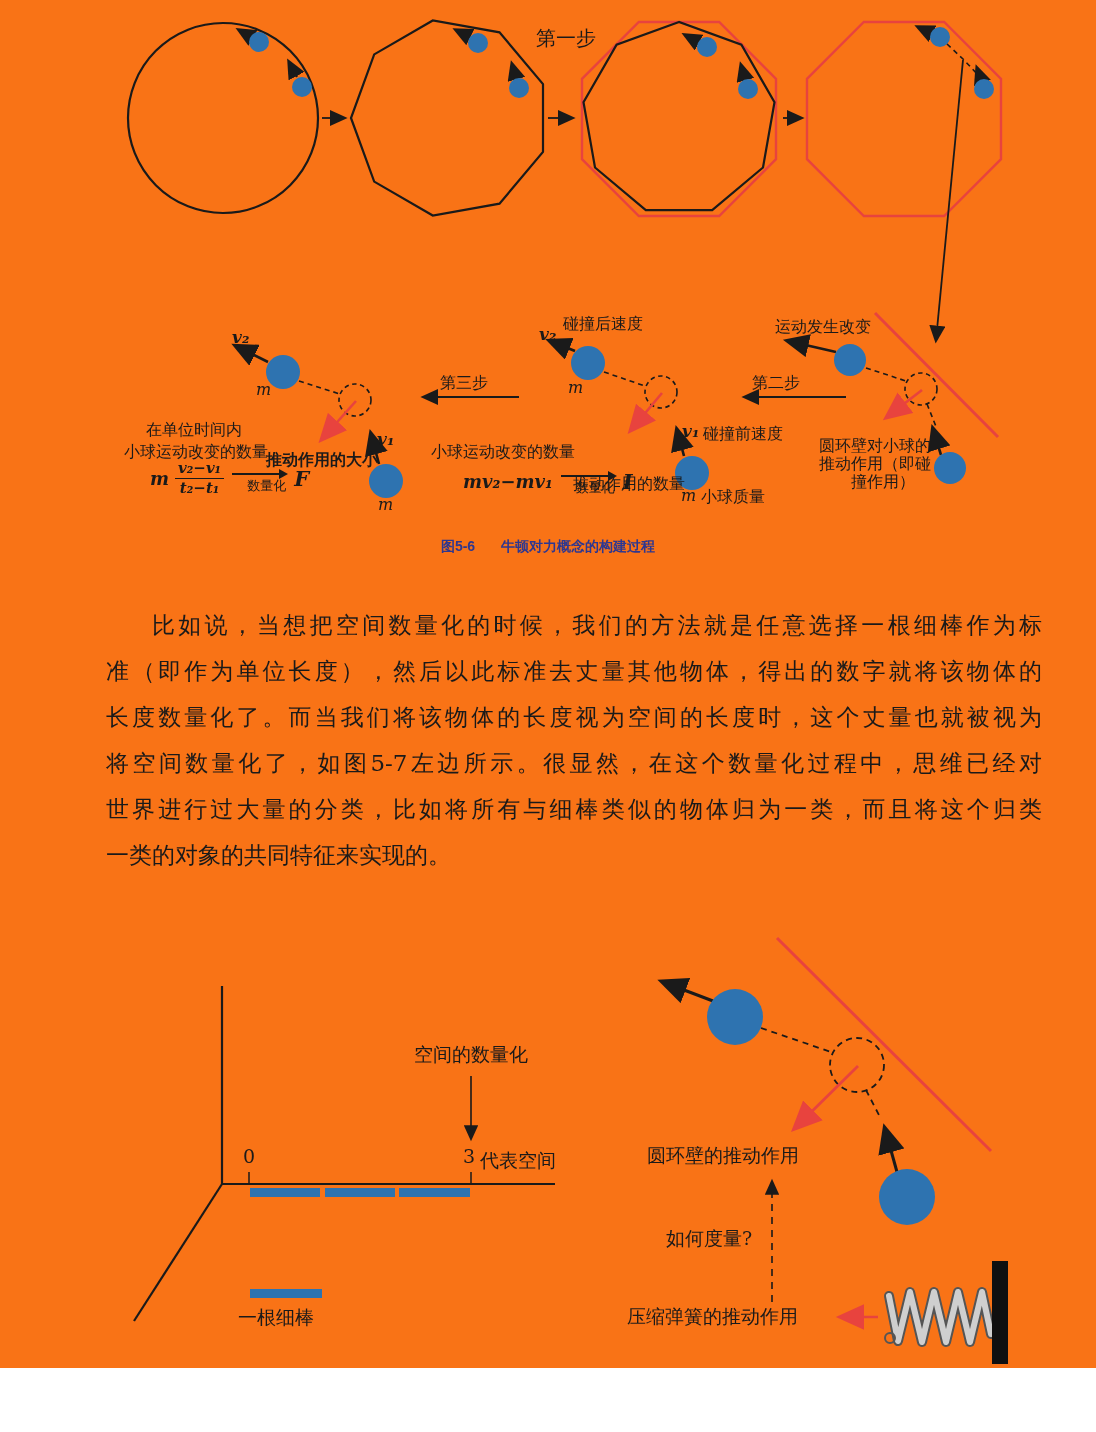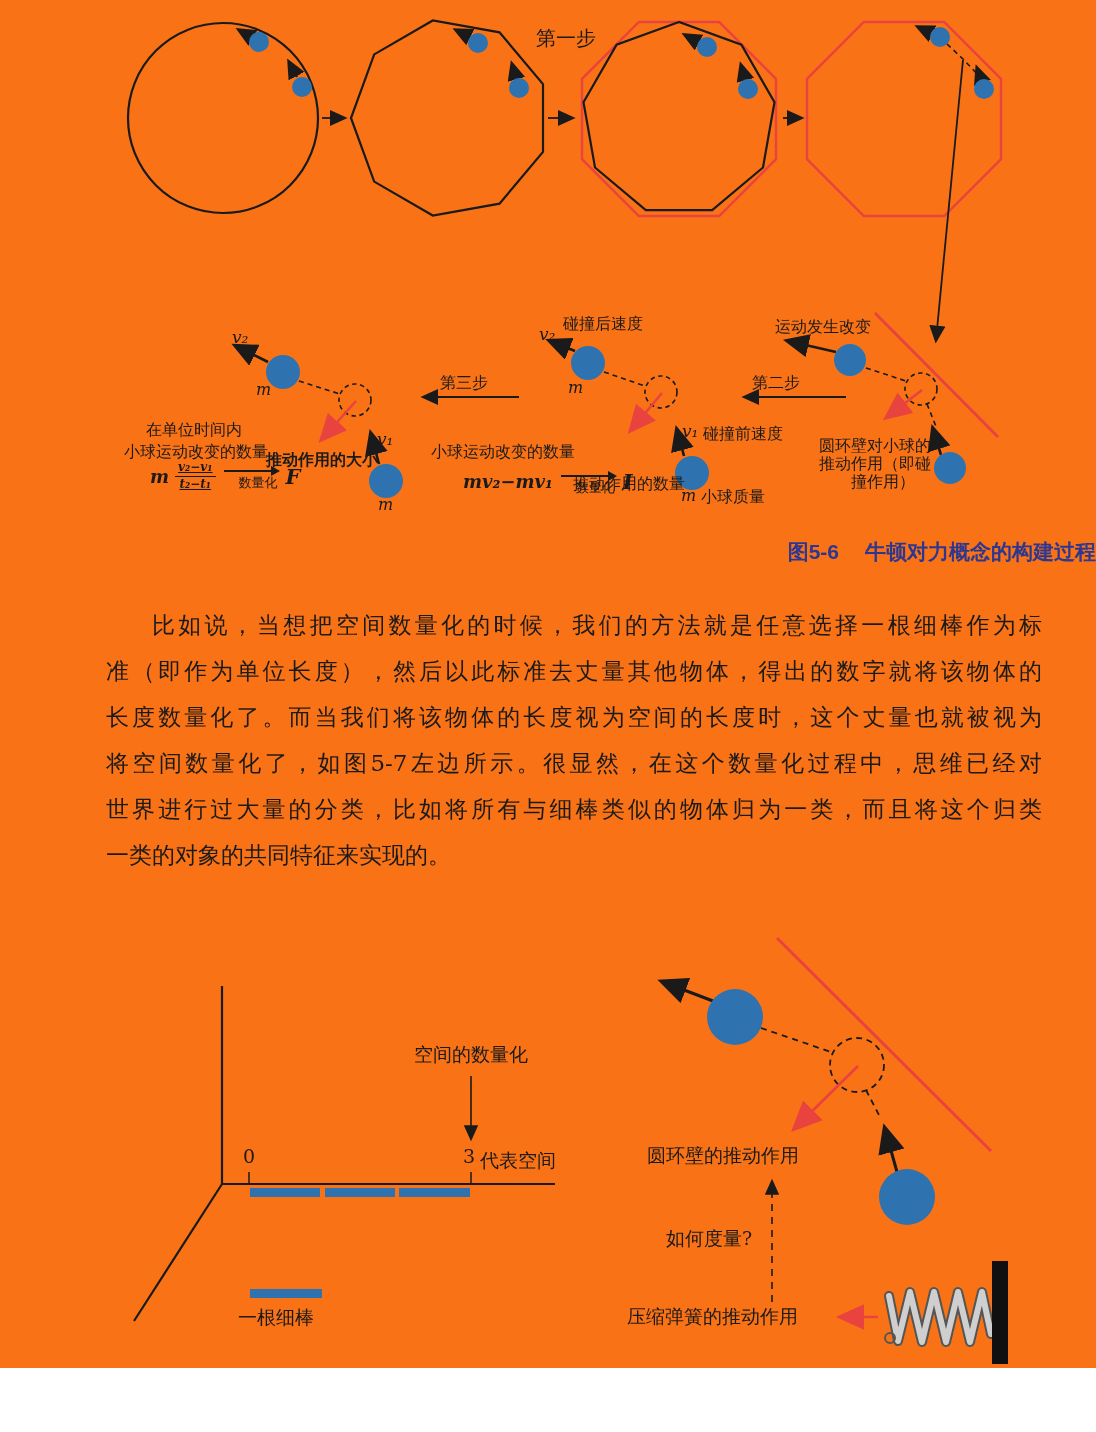--- a/index.html
+++ b/index.html
@@ -3,36 +3,36 @@
 <meta charset="utf-8">
 <style>
   html,body{margin:0;padding:0;background:#ffffff;}
   .page{position:relative;width:1096px;height:1368px;background:#f97316;overflow:hidden;
         font-family:"DejaVu Serif",serif;color:#1a1a1a;padding-left:20px;}
   svg.layer{position:absolute;left:0;top:0;width:1096px;height:1432px;}
   .fl{position:absolute;white-space:nowrap;font-size:16px;line-height:1.15;color:#1a1a1a;
       font-family:"DejaVu Serif",serif;}
   .fl19{font-size:19px;}
   .fl20{font-size:20px;}
-  .mi{font-family:"DejaVu Serif",serif;font-style:italic;font-weight:normal;font-size:17px;}
+  .mi{font-family:"DejaVu Serif",serif;font-style:italic;font-weight:bold;font-size:17px;}
   .mim{font-family:"DejaVu Serif",serif;font-style:italic;font-size:16px;}
   .formula{position:absolute;display:flex;align-items:center;gap:6px;}
   .fm{font-family:"DejaVu Serif",serif;font-style:italic;font-weight:bold;font-size:18px;}
-  .frac{display:inline-flex;flex-direction:column;align-items:center;font-size:12px;
-        font-style:italic;font-weight:bold;line-height:1.15;text-decoration:underline;}
+  .frac{display:inline-flex;flex-direction:column;align-items:center;font-size:15px;
+        font-style:italic;font-weight:bold;line-height:1.15;}
   .frac .num{border-bottom:1.5px solid #1a1a1a;padding:0 3px 1px 3px;}
   .frac .den{padding-top:1px;}
   .qarr{display:inline-flex;flex-direction:column;align-items:flex-end;margin:0 2px;}
   .qline{position:relative;width:54px;height:2px;background:#1a1a1a;margin-top:10px;}
   .qline::after{content:"";position:absolute;right:-2px;top:-4px;width:0;height:0;
       border-left:9px solid #1a1a1a;border-top:5px solid transparent;border-bottom:5px solid transparent;}
   .qlab{font-size:13px;margin-top:2px;font-style:normal;font-weight:normal;}
   .fres{font-family:"DejaVu Serif",serif;font-style:italic;font-weight:bold;font-size:21px;}
-  .caption{position:absolute;left:0;width:1096px;text-align:right;
-      font-family:"Liberation Sans",sans-serif;font-weight:bold;font-size:21px;color:#2E3790;}
+  .caption{position:absolute;left:0;width:1096px;text-align:center;
+      font-family:"Liberation Sans",sans-serif;font-weight:bold;font-size:14px;color:#2E3790;}
   .caption .gap{display:inline-block;width:26px;}
   .para{position:absolute;left:106px;top:602px;width:936px;font-size:23px;line-height:46px;}
   .para .pline{text-align:justify;text-align-last:justify;height:46px;}
   .para .pline:first-child{text-indent:2em;}
   .para .pline.last{text-align:left;text-align-last:left;}
 </style>
 </head>
 <body>
 
 <div class="page">

